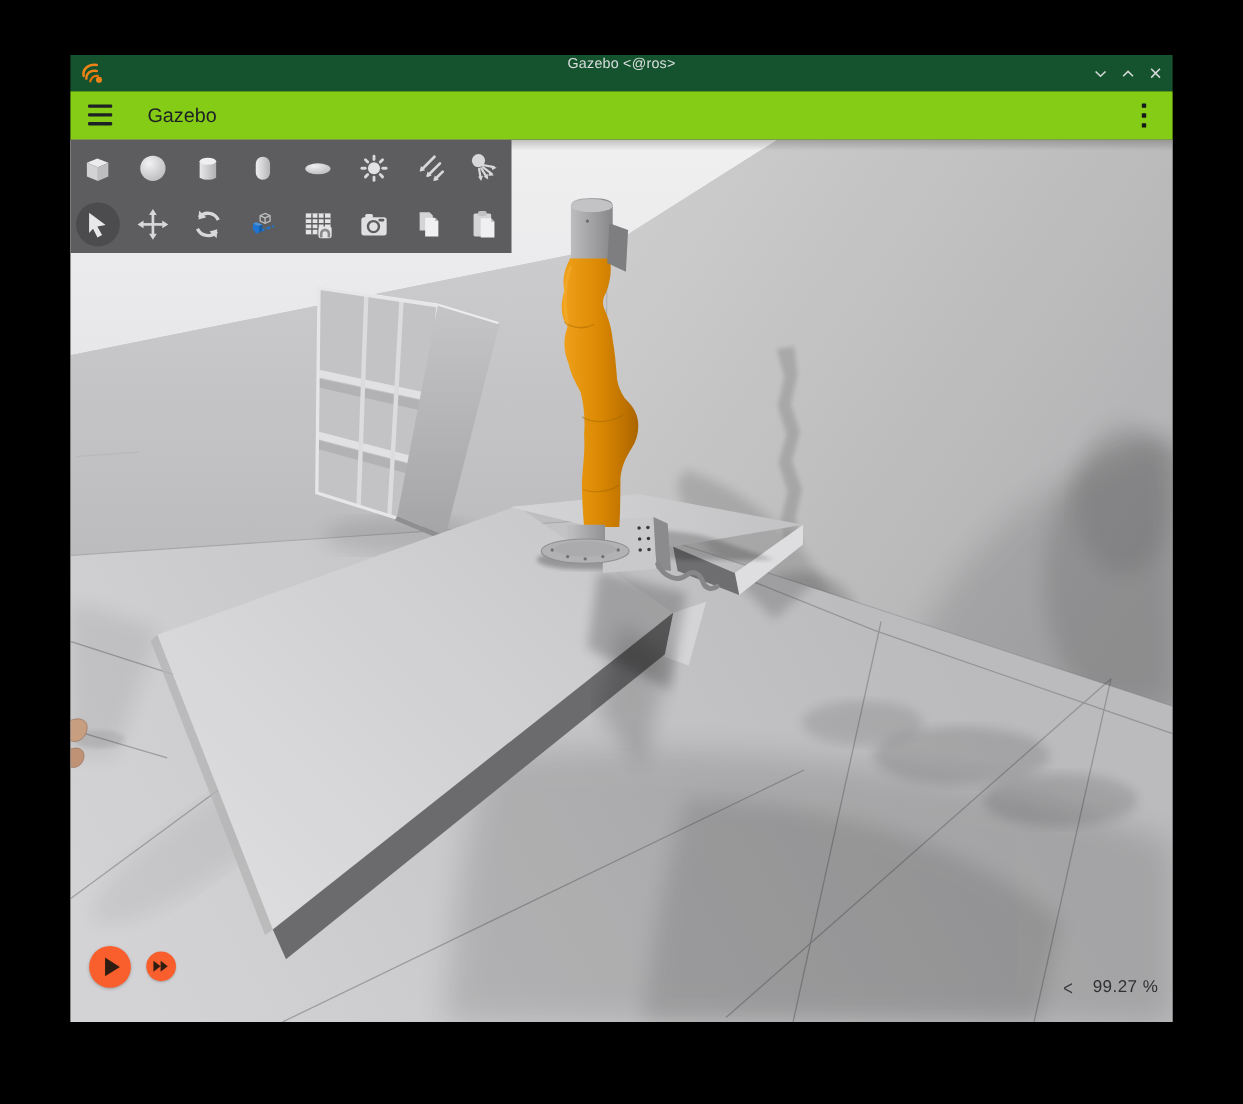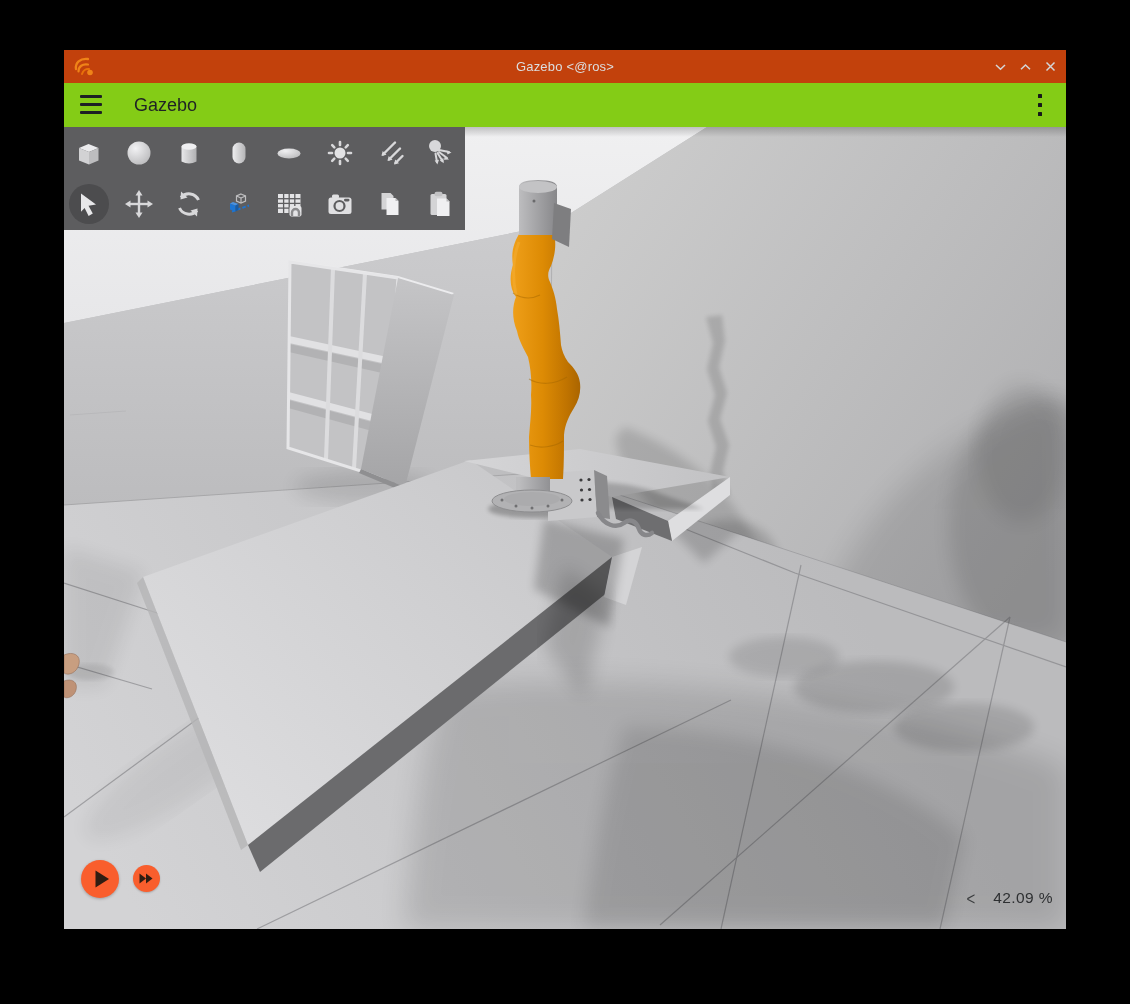--- a/index.html
+++ b/index.html
@@ -1,19 +1,19 @@
 <!DOCTYPE html>
 <html><head>
 <meta charset="utf-8">
 <style>
   html,body{margin:0;padding:0;background:#000;width:1130px;height:1004px;overflow:hidden;
     font-family:"Liberation Sans",sans-serif;-webkit-font-smoothing:antialiased;}
   .window{position:absolute;left:64px;top:50px;width:1002px;height:879px;display:flex;flex-direction:column;}
   
-  .titlebar{height:33px;background:#c2410c;display:flex;align-items:center;position:relative;flex:0 0 33px;}
+  .titlebar{height:33px;background:#14532d;display:flex;position:relative;flex:0 0 33px;}
   .tb-logo{position:absolute;left:9px;top:5px;width:24px;height:23px;}
   .tb-title{flex:1;text-align:center;color:#dcdee0;font-size:13px;letter-spacing:.2px;}
   .tb-controls{position:absolute;right:8px;top:0;height:33px;display:flex;align-items:center;gap:9px;}
   .tb-btn{width:16px;height:16px;display:flex;align-items:center;justify-content:center;cursor:default;}
   
   .menubar{height:44px;background:#84cc16;display:flex;align-items:center;position:relative;flex:0 0 44px;}
   .hamburger{position:absolute;left:16px;top:12px;width:22px;height:19px;display:flex;flex-direction:column;justify-content:space-between;cursor:pointer;}
   .hamburger span{display:block;height:2.7px;background:#1d2024;border-radius:1px;}
   .app-title{position:absolute;left:70px;top:0;line-height:44px;font-size:18px;color:#1f2225;}
   .kebab{position:absolute;right:20px;top:11px;width:12px;height:22px;display:flex;flex-direction:column;align-items:center;justify-content:space-between;cursor:pointer;}
@@ -478,17 +478,17 @@
     </div>
     <div class="step-btn">
       <svg width="27" height="27" viewBox="0 0 27 27">
         <polygon points="6.5,8.5 13,13.5 6.5,18.5" fill="#2f1d12"></polygon>
         <polygon points="13,8.5 19.5,13.5 13,18.5" fill="#2f1d12"></polygon>
       </svg>
     </div>
 
     <div class="rtf">
       <span class="rtf-chevron">&lt;</span>
-      <span class="rtf-value">42.09 %</span>
+      <span class="rtf-value">99.27 %</span>
     </div>
 
   </div>
 </div>
 
 </body></html>

